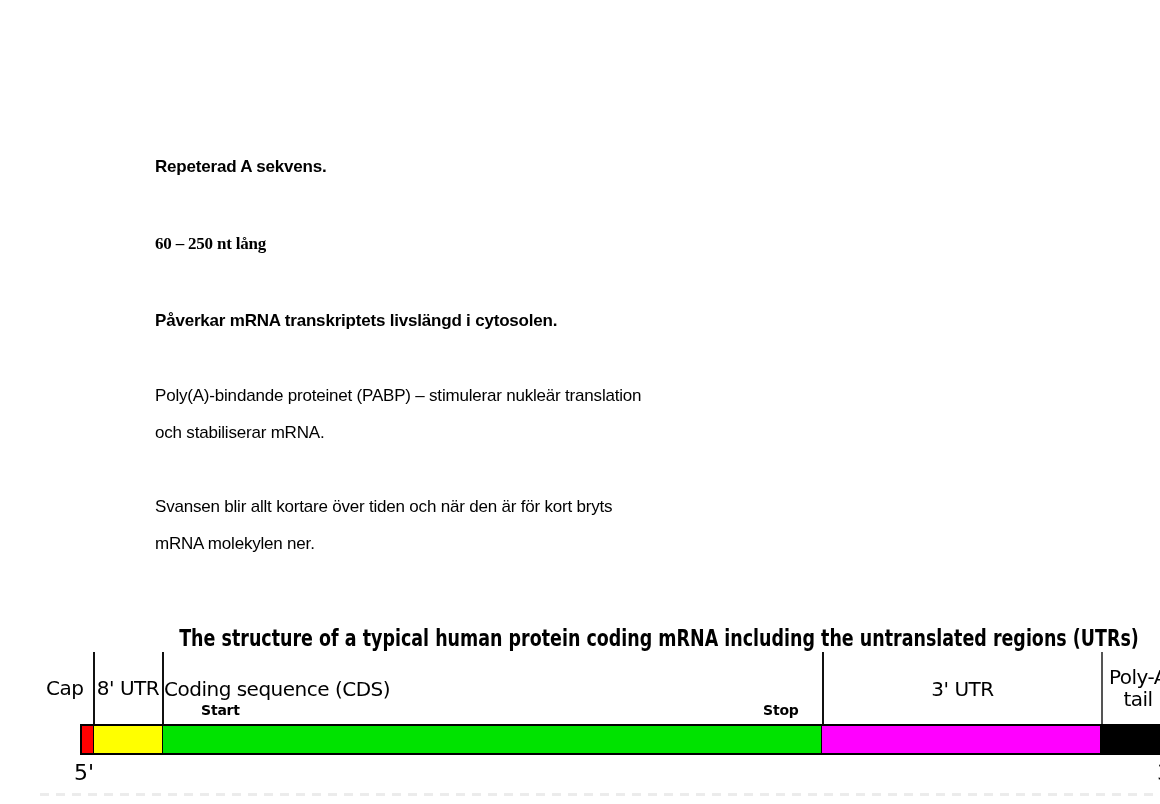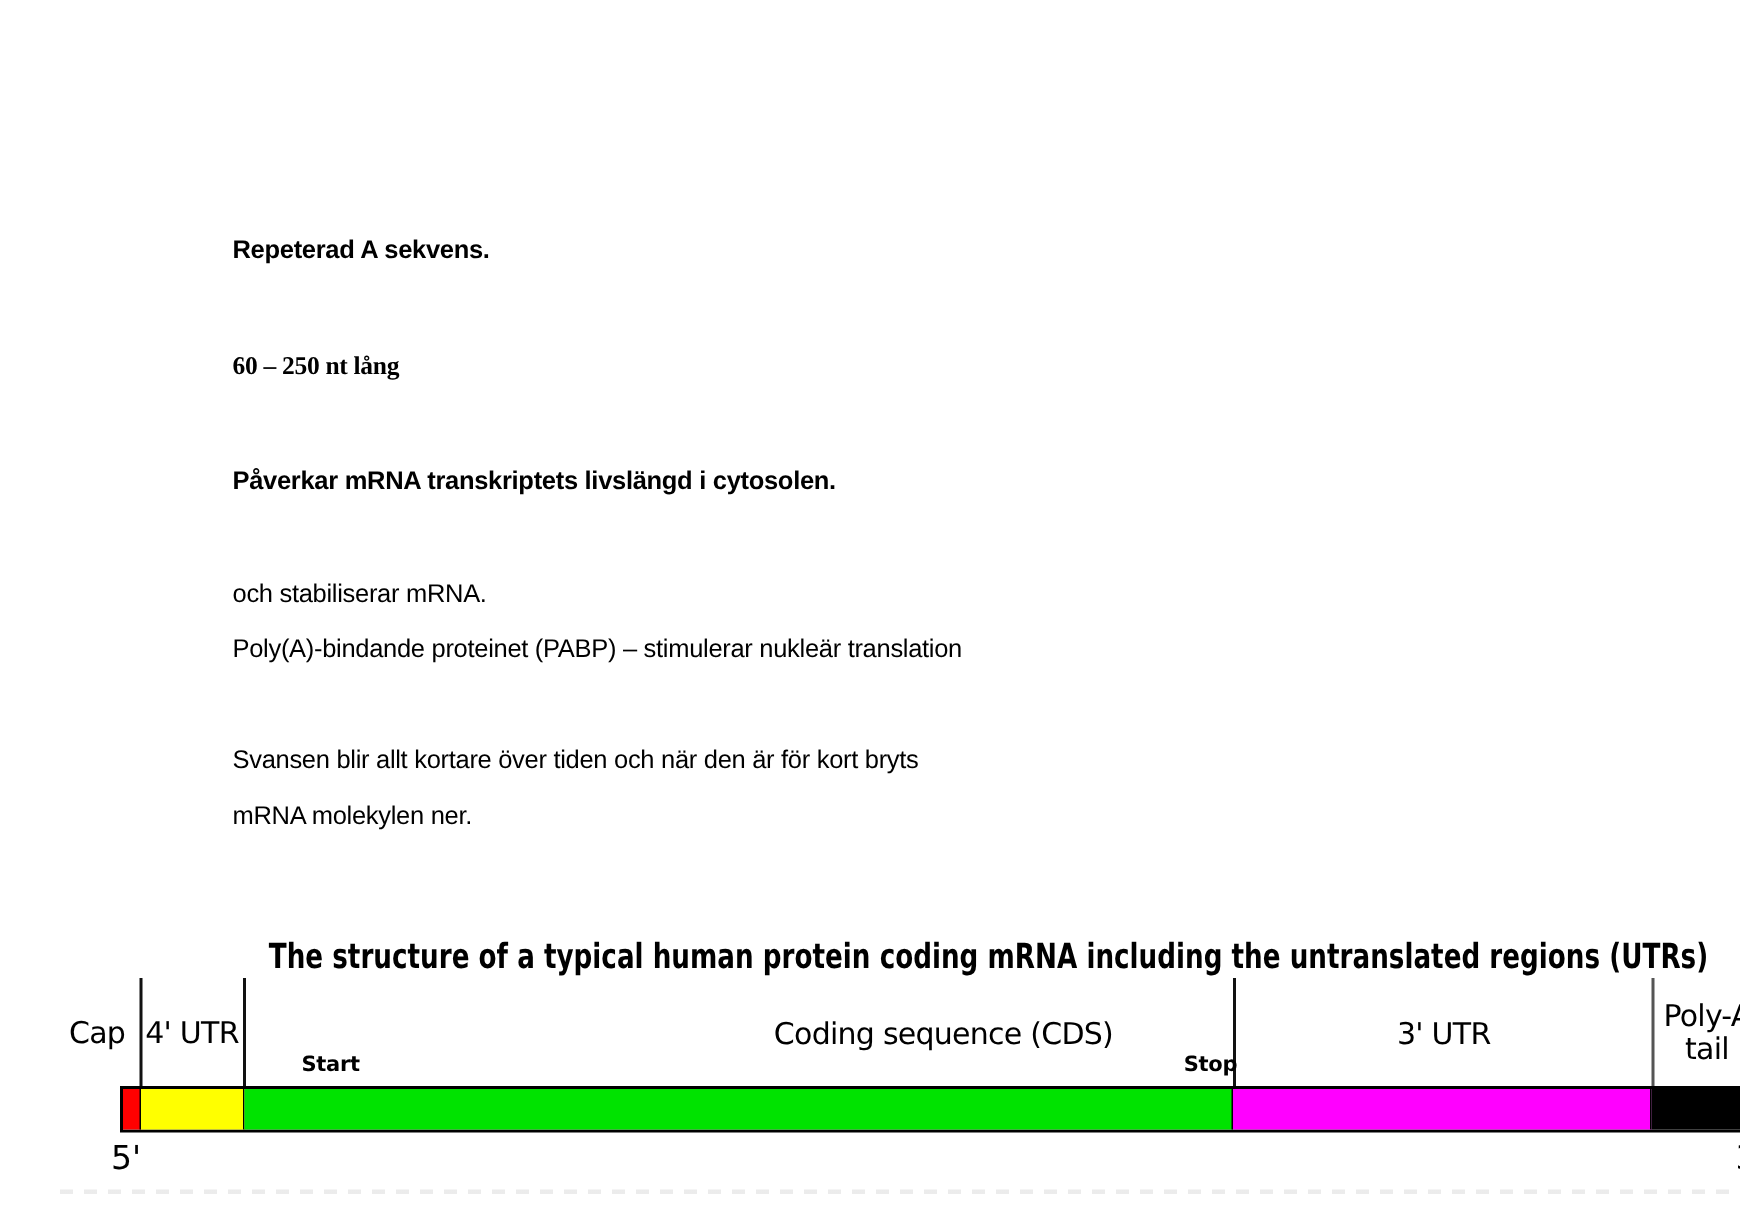--- a/index.html
+++ b/index.html
@@ -32,26 +32,26 @@
   }
   .vline{position:absolute;top:31px;width:2px;height:73px;background:#111;}
   .vl-cap{left:53px;} .vl-start{left:122px;} .vl-stop{left:782px;}
   .vl-polya{left:1061px;background:#555;}
   .fig-label{
     position:absolute;font-size:20px;line-height:23px;letter-spacing:-0.5px;
     white-space:nowrap;
   }
   .lab-cap{left:6px;top:56px;}
   .lab-utr5{left:55px;width:66px;top:56px;text-align:center;}
-  .lab-cds{left:124px;width:578px;top:57px;text-align:right;}
+  .lab-cds{left:124px;width:578px;top:57px;text-align:left;}
   .lab-utr3{left:784px;width:277px;top:57px;text-align:center;}
   .lab-polya{left:1056px;width:84px;top:45px;text-align:center;line-height:22px;}
   .small-bold{position:absolute;font-size:14px;font-weight:700;letter-spacing:-0.2px;margin-left:33px;}
   .lab-start{left:128px;top:81px;}
-  .lab-stop{left:690px;width:88px;top:81px;text-align:center;}
+  .lab-stop{left:690px;width:88px;top:81px;text-align:left;}
   .lab-5p{position:absolute;left:34px;top:139px;font-size:22px;}
   .lab-3p{position:absolute;left:1095px;width:42px;top:139px;font-size:22px;text-align:right;}
   
   .mrna-bar{
     position:absolute;left:40px;top:103px;width:1091px;height:31px;
     box-sizing:border-box;border:2px solid #000;display:flex;
   }
   .seg{height:100%;box-sizing:border-box;}
   .seg:not(:last-child){border-right:1px solid #000;}
   .seg:last-child{flex:1;}
@@ -70,38 +70,38 @@
   <p class="para bold p1">
     <span>Repeterad A sekvens.</span>
   </p>
   <p class="para bold p2">
     <span>60 – 250 nt lång</span>
   </p>
   <p class="para bold p3">
     <span>Påverkar mRNA transkriptets livslängd i cytosolen.</span>
   </p>
   <p class="para p4">
+    <span>Poly(A)-bindande proteinet (PABP) – stimulerar nukleär translation</span>
     <span>och stabiliserar mRNA.</span>
-    <span>Poly(A)-bindande proteinet (PABP) – stimulerar nukleär translation</span>
   </p>
   <p class="para p5">
     <span>Svansen blir allt kortare över tiden och när den är för kort bryts</span>
     <span>mRNA molekylen ner.</span>
   </p>
 
   <figure class="figure">
     <div class="fig-title">The structure of a typical human protein coding mRNA including the untranslated regions (UTRs)</div>
 
     <div class="vline vl-cap"></div>
     <div class="vline vl-start"></div>
     <div class="vline vl-stop"></div>
     <div class="vline vl-polya"></div>
 
     <div class="fig-label lab-cap">Cap</div>
-    <div class="fig-label lab-utr5">4' UTR</div>
+    <div class="fig-label lab-utr5">8' UTR</div>
     <div class="fig-label lab-cds">Coding sequence (CDS)</div>
     <div class="fig-label lab-utr3">3' UTR</div>
     <div class="fig-label lab-polya">
       <span style="display:block">Poly-A</span>
       <span style="display:block">tail</span>
     </div>
 
     <div class="small-bold lab-start">Start</div>
     <div class="small-bold lab-stop">Stop</div>
 

